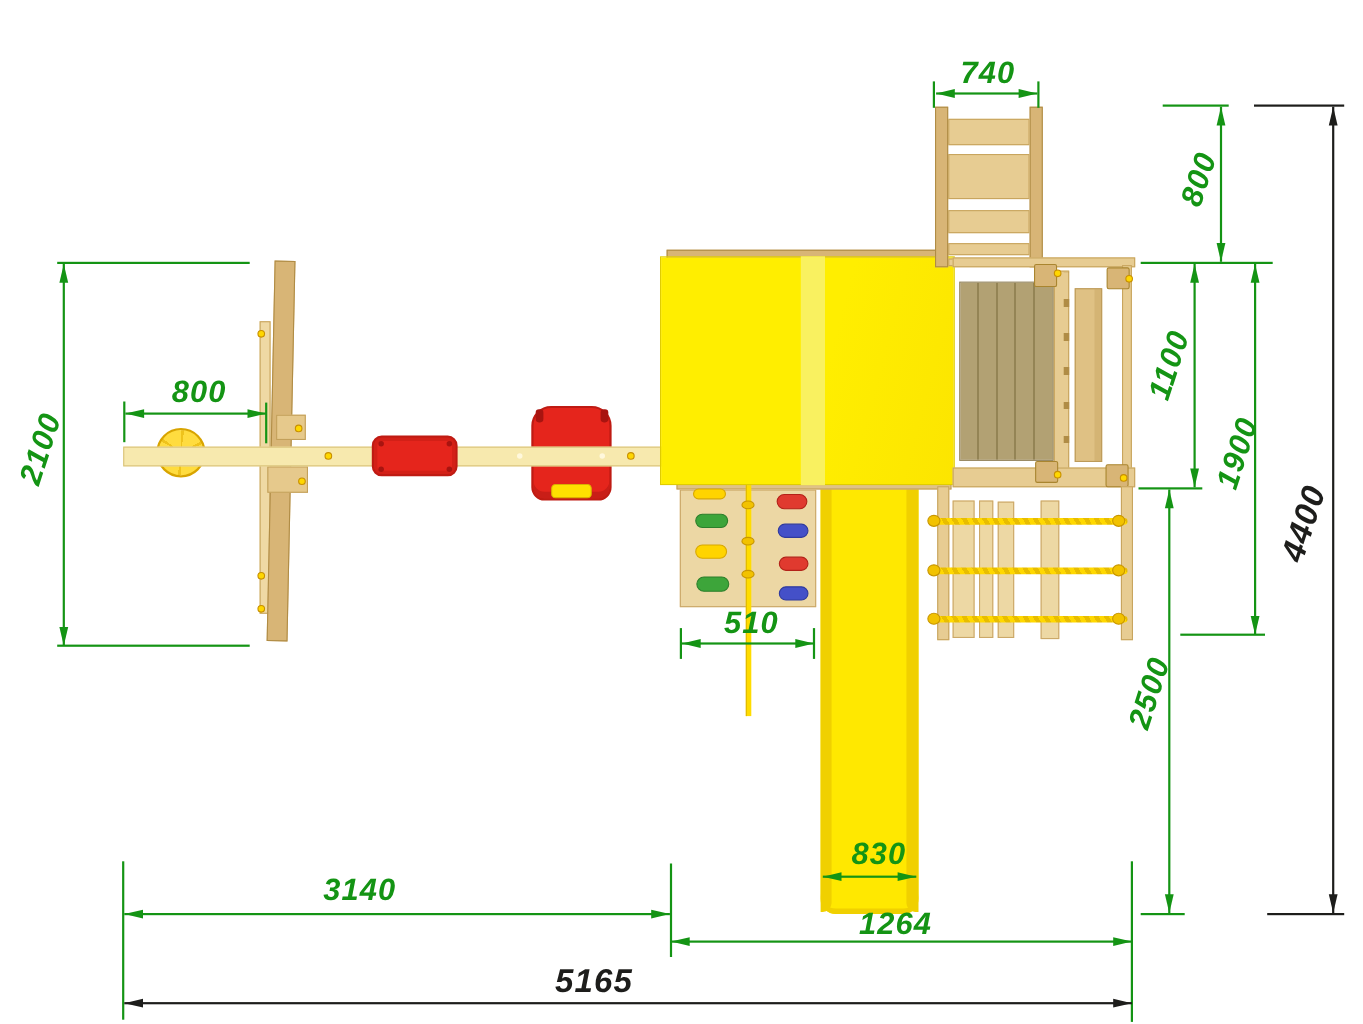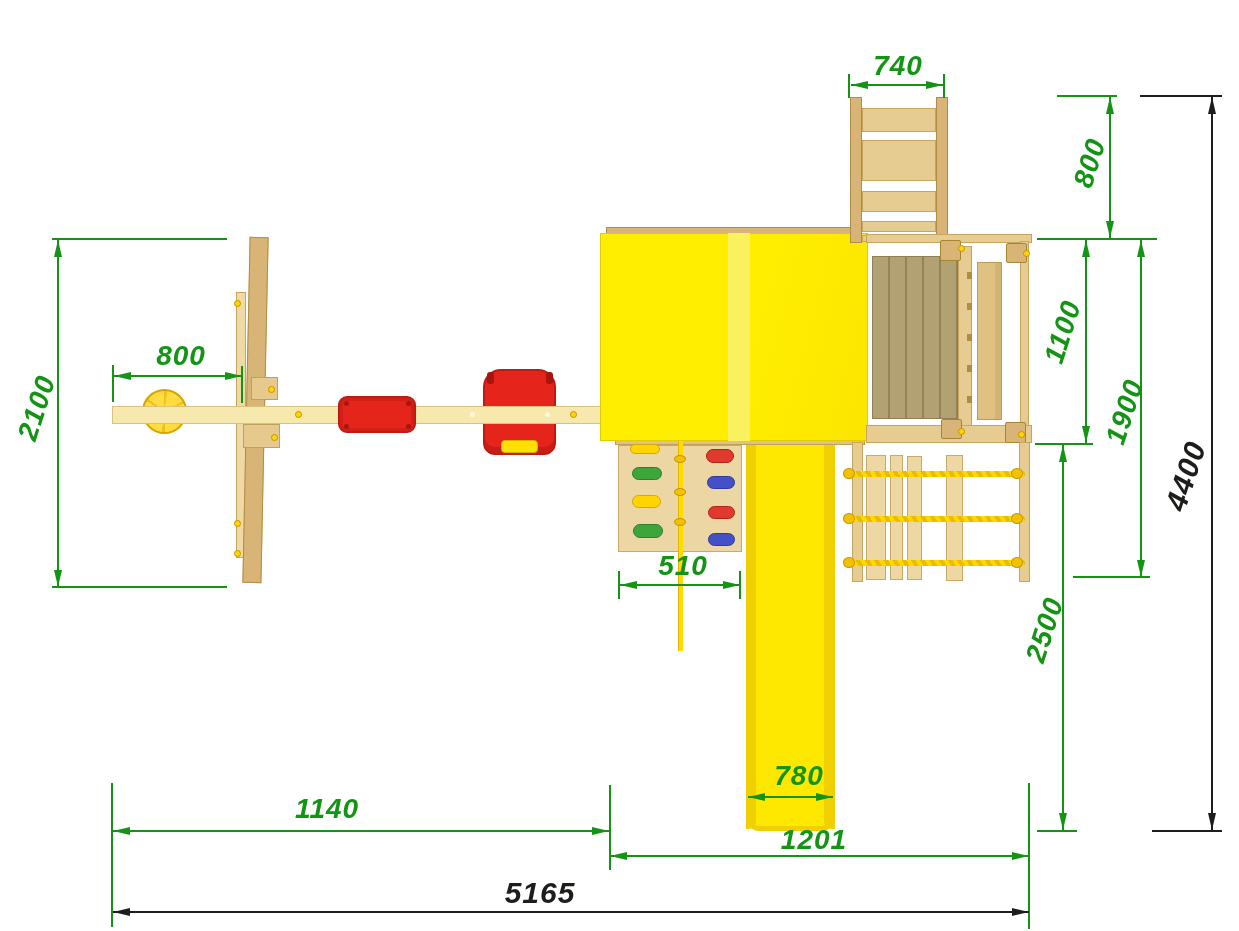--- a/index.html
+++ b/index.html
@@ -230,39 +230,39 @@
     <div class="a gl" style="left:620px;top:584px;width:120px;height:2px;"></div>
     <div class="a arL" style="left:620px;top:581px;"></div>
     <div class="a arR" style="left:723px;top:581px;"></div>
     <div class="dlab" style="left:683px;top:566px;">510</div>
   </div>
 
   <div class="grp">
     <div class="a gl" style="left:748px;top:796px;width:85px;height:2px;"></div>
     <div class="a arL" style="left:748px;top:793px;"></div>
     <div class="a arR" style="left:816px;top:793px;"></div>
-    <div class="dlab" style="left:799px;top:776px;">780</div>
+    <div class="dlab" style="left:799px;top:776px;">830</div>
   </div>
 
   <div class="a gl" style="left:111px;top:783px;width:2px;height:144px;"></div>
   <div class="a gl" style="left:609px;top:785px;width:2px;height:85px;"></div>
   <div class="a gl" style="left:1028px;top:783px;width:2px;height:146px;"></div>
 
   <div class="grp">
     <div class="a gl" style="left:113px;top:830px;width:496px;height:2px;"></div>
     <div class="a arL" style="left:113px;top:827px;"></div>
     <div class="a arR" style="left:592px;top:827px;"></div>
-    <div class="dlab" style="left:327px;top:809px;">1140</div>
+    <div class="dlab" style="left:327px;top:809px;">3140</div>
   </div>
 
   <div class="grp">
     <div class="a gl" style="left:610px;top:855px;width:419px;height:2px;"></div>
     <div class="a arL" style="left:610px;top:852px;"></div>
     <div class="a arR" style="left:1012px;top:852px;"></div>
-    <div class="dlab" style="left:814px;top:840px;">1201</div>
+    <div class="dlab" style="left:814px;top:840px;">1264</div>
   </div>
 
   <div class="grp">
     <div class="a kl" style="left:113px;top:911px;width:916px;height:2px;"></div>
     <div class="a arL k" style="left:113px;top:908px;"></div>
     <div class="a arR k" style="left:1012px;top:908px;"></div>
     <div class="dlab k" style="left:540px;top:893px;text-align:center;">5165</div>
   </div>
 
 </div>

